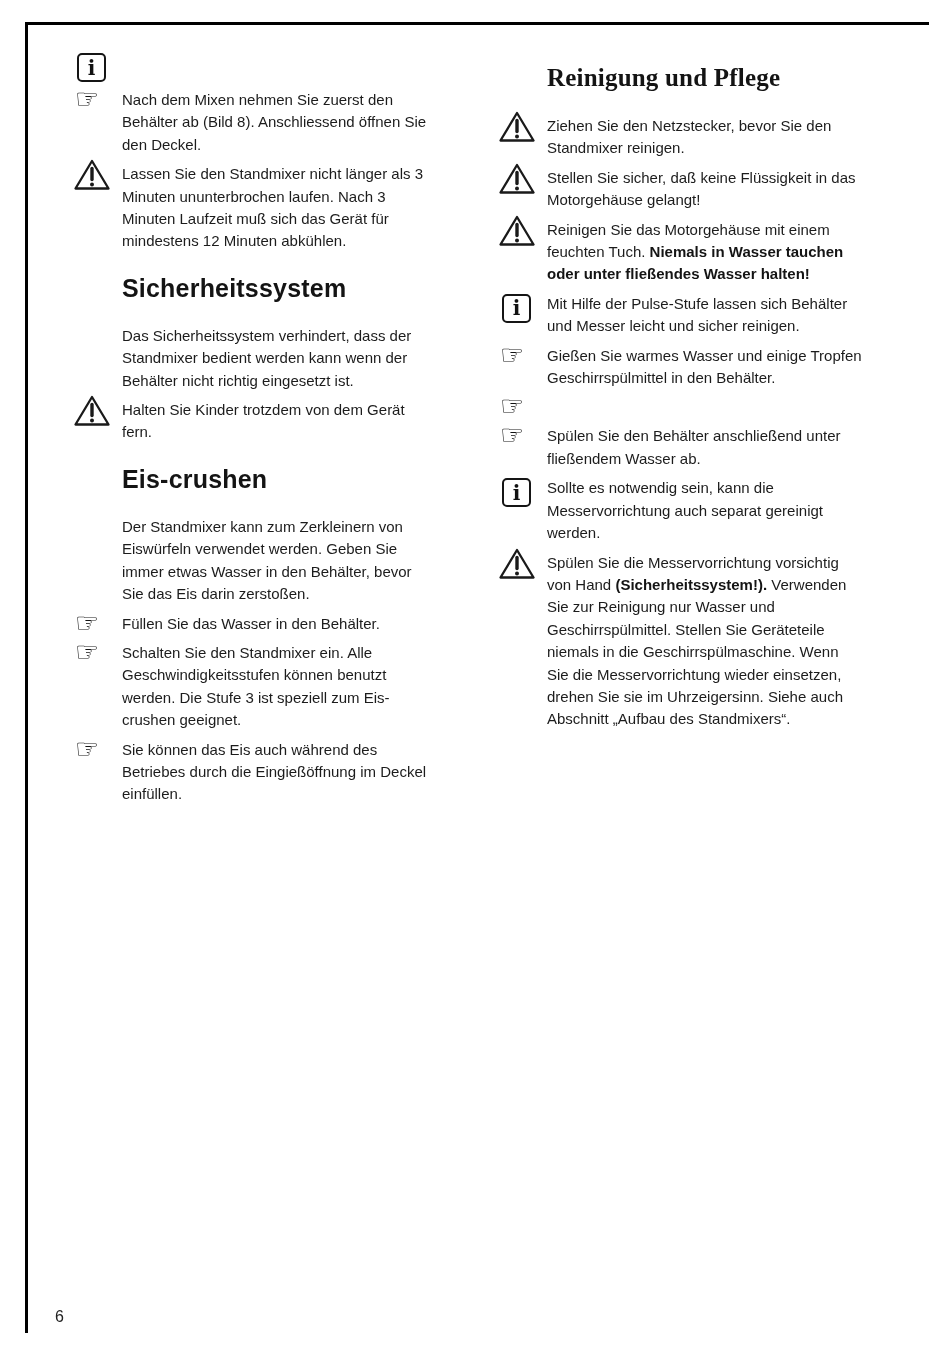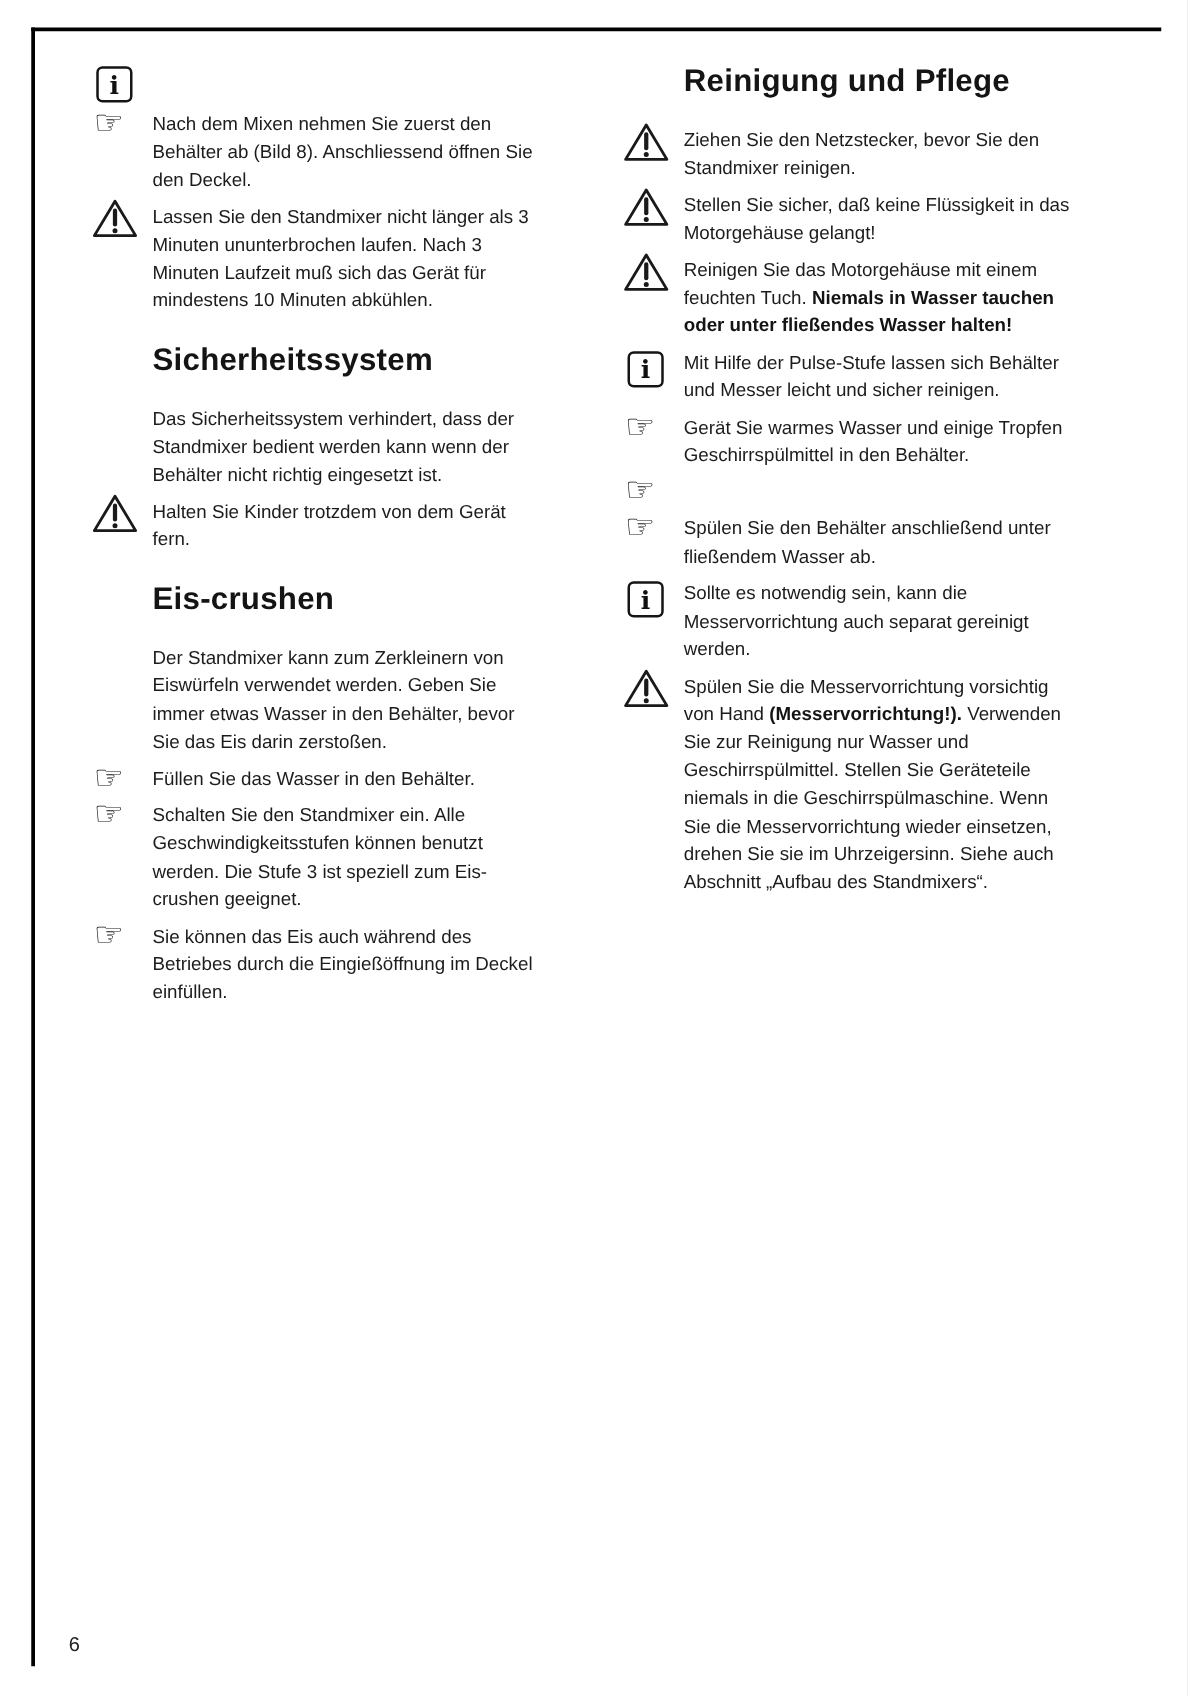--- a/index.html
+++ b/index.html
@@ -18,21 +18,21 @@
   .row { display:flex; margin-bottom:7px; }
   .icon-cell { width:47px; flex:0 0 47px; }
   .row-text {
     white-space:pre; font-size:15px; line-height:22.4px; color:#1c1c1c;
   }
   .row-text b { font-weight:700; color:#141414; }
   .section-title {
     font-size:25px; line-height:30px; font-weight:700;
     margin:20px 0 22px 47px; color:#141414; letter-spacing:0.2px;
   }
-  .section-title.first { margin-top:0; }
+  .section-title.first { margin-top:13px;font-family:Liberation Serif, serif; }
   .icon-info {
     width:25px; height:25px; border:2.5px solid #151515; border-radius:5px;
     margin:1px 0 0 2px; display:flex; align-items:center; justify-content:center;
     font-family:"DejaVu Serif", serif; font-weight:700; font-size:20px;
     line-height:1; color:#111;
   }
   .icon-hand {
     font-family:"DejaVu Sans", sans-serif; font-size:27px; line-height:24px;
     color:#111; margin-top:-2px; display:block;
   }
@@ -66,21 +66,21 @@
       <div class="icon-cell">
         <svg class="icon-warning" viewBox="0 0 38 33" width="38" height="33">
           <path d="M19 3 L35.5 30.5 H2.5 Z" fill="none" stroke="#1a1a1a" stroke-width="2.3" stroke-linejoin="round"></path>
           <path d="M19 10.5 L19 21.5" stroke="#1a1a1a" stroke-width="3.4" stroke-linecap="round" fill="none"></path>
           <circle cx="19" cy="26.5" r="2" fill="#1a1a1a"></circle>
         </svg>
       </div>
       <div class="row-text">Lassen Sie den Standmixer nicht länger als 3
 Minuten ununterbrochen laufen. Nach 3
 Minuten Laufzeit muß sich das Gerät für
-mindestens 10 Minuten abkühlen.</div>
+mindestens 12 Minuten abkühlen.</div>
     </div>
 
     <h2 class="section-title">Sicherheitssystem</h2>
 
     <div class="row">
       <div class="icon-cell"></div>
       <div class="row-text">Das Sicherheitssystem verhindert, dass der
 Standmixer bedient werden kann wenn der
 Behälter nicht richtig eingesetzt ist.</div>
     </div>
@@ -181,21 +181,21 @@
         <div class="icon-info">i</div>
       </div>
       <div class="row-text">Mit Hilfe der Pulse-Stufe lassen sich Behälter
 und Messer leicht und sicher reinigen.</div>
     </div>
 
     <div class="row">
       <div class="icon-cell">
         <span class="icon-hand">☞</span>
       </div>
-      <div class="row-text">Gerät Sie warmes Wasser und einige Tropfen
+      <div class="row-text">Gießen Sie warmes Wasser und einige Tropfen
 Geschirrspülmittel in den Behälter.</div>
     </div>
 
     <div class="row">
       <div class="icon-cell">
         <span class="icon-hand">☞</span>
       </div>
     </div>
 
     <div class="row">
@@ -217,21 +217,21 @@
 
     <div class="row">
       <div class="icon-cell">
         <svg class="icon-warning" viewBox="0 0 38 33" width="38" height="33">
           <path d="M19 3 L35.5 30.5 H2.5 Z" fill="none" stroke="#1a1a1a" stroke-width="2.3" stroke-linejoin="round"></path>
           <path d="M19 10.5 L19 21.5" stroke="#1a1a1a" stroke-width="3.4" stroke-linecap="round" fill="none"></path>
           <circle cx="19" cy="26.5" r="2" fill="#1a1a1a"></circle>
         </svg>
       </div>
       <div class="row-text"><span>Spülen Sie die Messervorrichtung vorsichtig
-von Hand </span><b>(Messervorrichtung!).</b><span> Verwenden
+von Hand </span><b>(Sicherheitssystem!).</b><span> Verwenden
 Sie zur Reinigung nur Wasser und
 Geschirrspülmittel. Stellen Sie Geräteteile
 niemals in die Geschirrspülmaschine. Wenn
 Sie die Messervorrichtung wieder einsetzen,
 drehen Sie sie im Uhrzeigersinn. Siehe auch
 Abschnitt „Aufbau des Standmixers“.</span></div>
     </div>
 
   </div>
 

